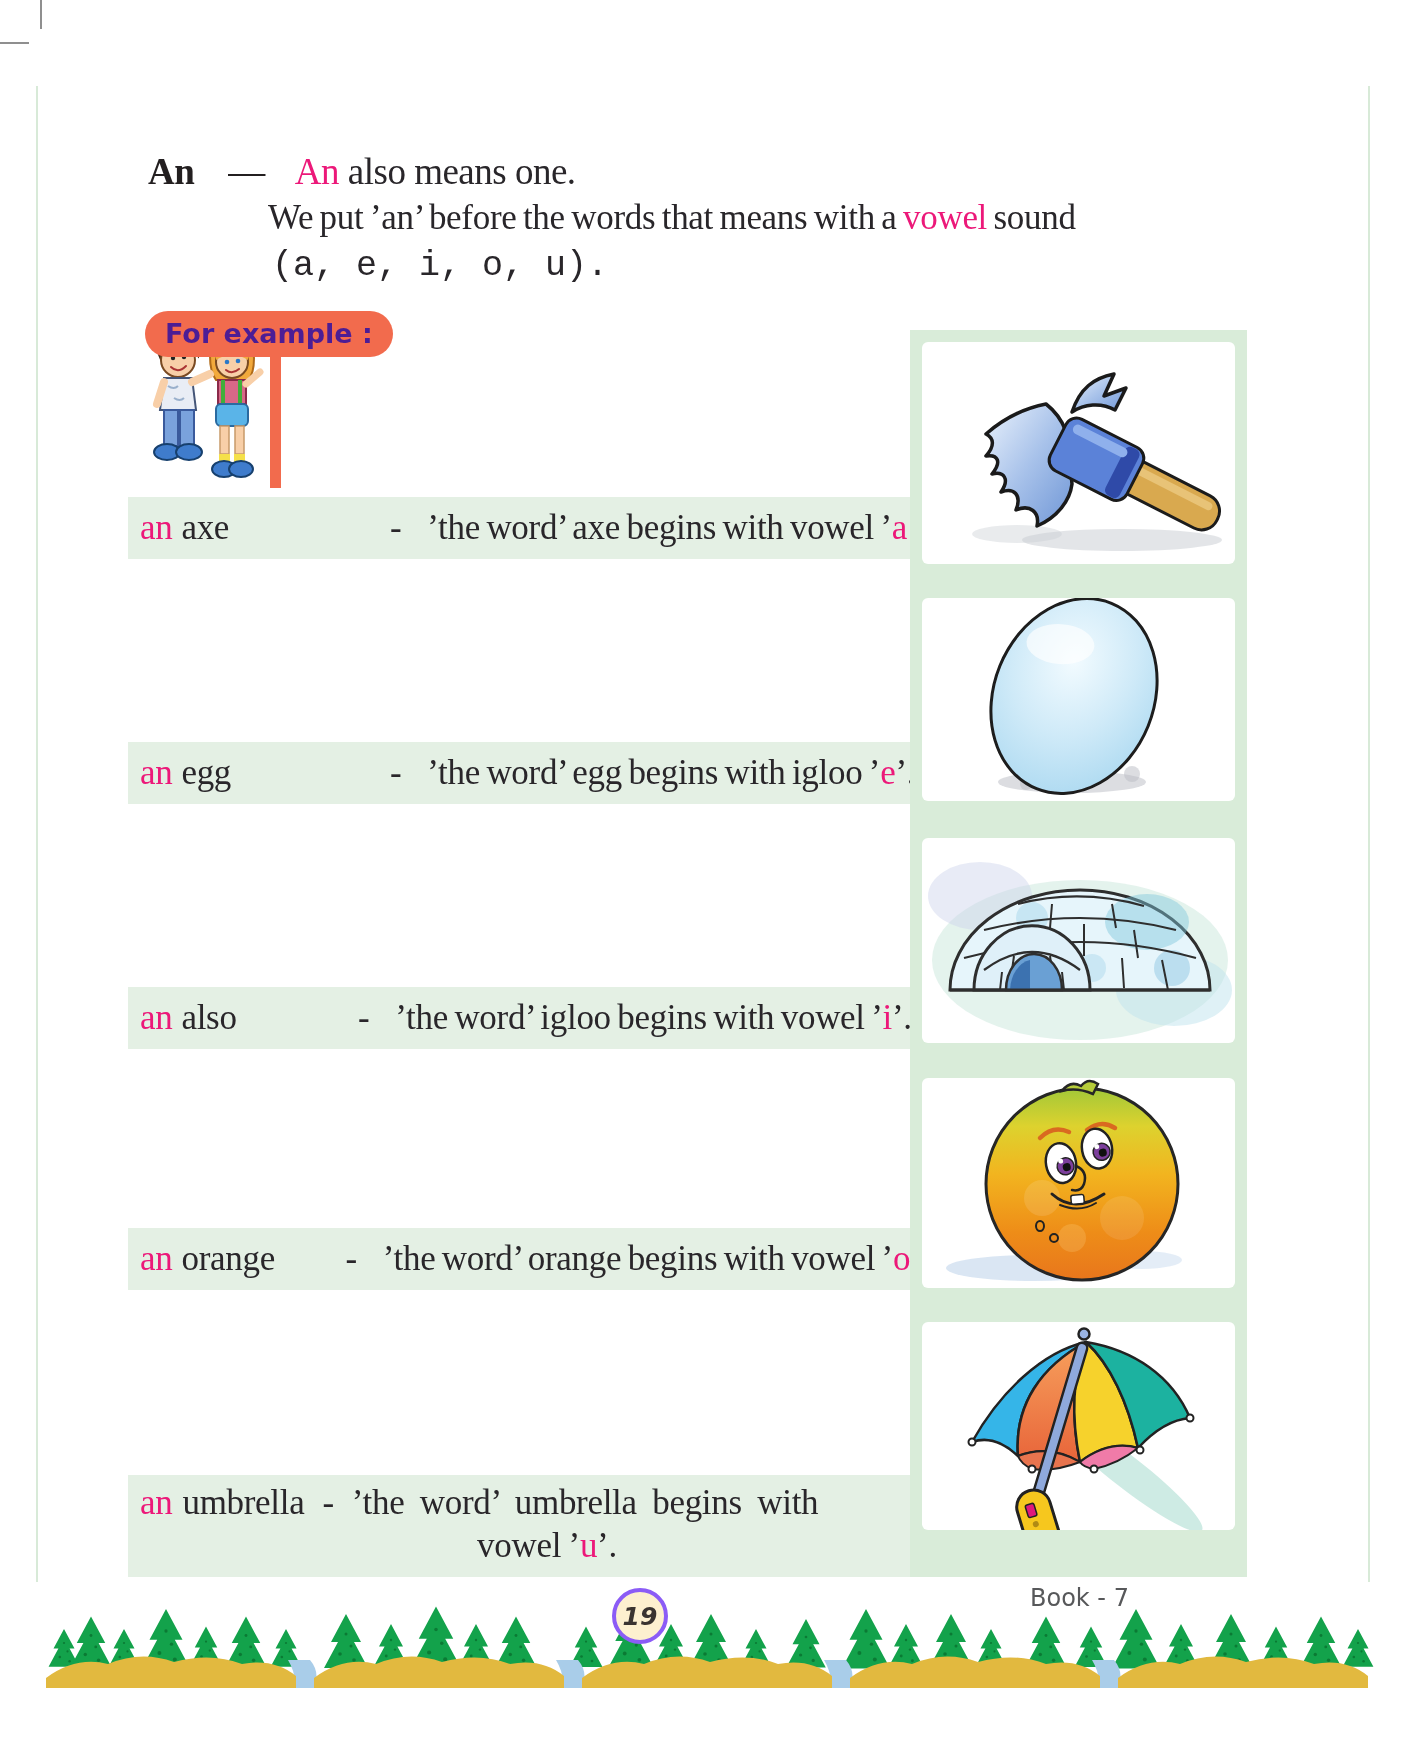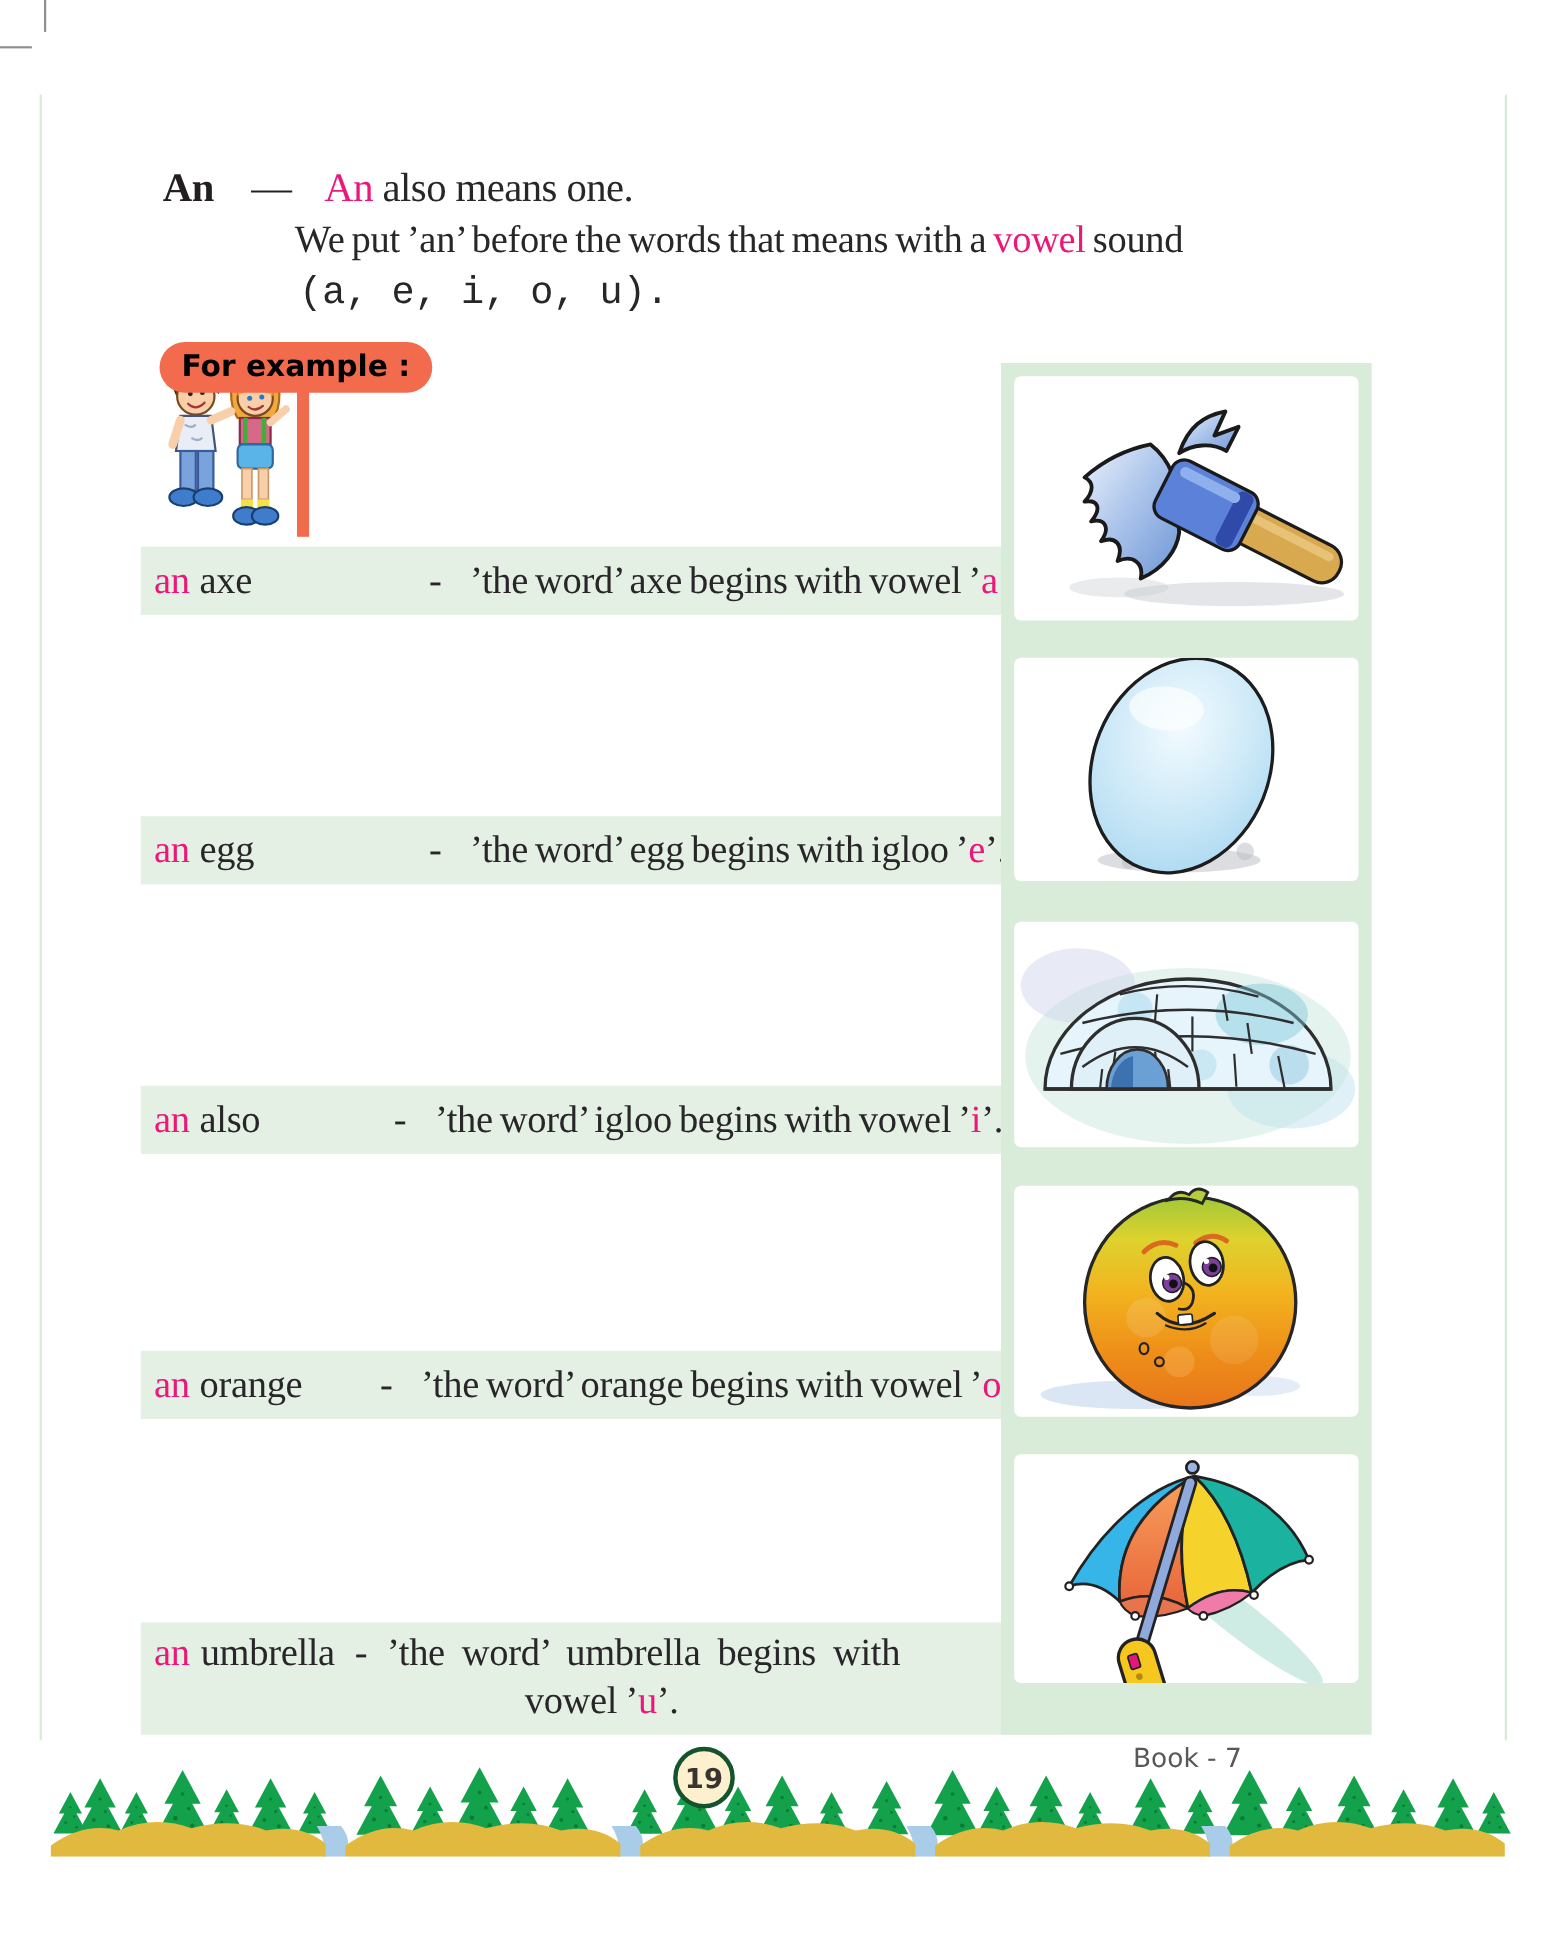--- a/index.html
+++ b/index.html
@@ -10,21 +10,21 @@
   .edge-rule{position:absolute;width:2px;background:#d8ead8;}
   
   .title-line{position:absolute;left:148px;top:150px;font-size:37px;letter-spacing:-0.5px;white-space:nowrap;}
   .title-term{font-weight:bold;color:#231f20;}
   .title-dash{margin:0 30px 0 34px;color:#231f20;}
   .pink{color:#ec1879;}
   .intro-1{position:absolute;left:268px;top:198px;font-size:35px;letter-spacing:-0.3px;word-spacing:-2px;white-space:nowrap;}
   .intro-2{position:absolute;left:272px;top:246px;font-size:35px;font-family:Liberation Mono, monospace;}
   
   .badge{position:absolute;left:145px;top:311px;height:46px;line-height:46px;padding:0 20px;
-         background:#f26b4d;color:#000000;border-radius:23px;
+         background:#f26b4d;color:#4c1d95;border-radius:23px;
          font-family:"DejaVu Sans","Liberation Sans",sans-serif;font-weight:bold;font-size:27px;z-index:3;}
   .kids{position:absolute;left:140px;top:328px;width:126px;height:160px;z-index:2;}
   .orange-bar{position:absolute;left:270px;top:356px;width:11px;height:132px;background:#f26b4d;}
   
   .row{position:absolute;left:128px;width:802px;height:62px;background:#e4f0e4;
        font-size:35px;display:flex;align-items:center;padding-left:12px;box-sizing:border-box;
        letter-spacing:-0.3px;word-spacing:-2px;white-space:nowrap;}
   .row .lead{display:inline-flex;gap:9px;}
   .lead-w1{width:250px;} .lead-w2{width:250px;} .lead-w3{width:218px;} .lead-w4{width:246px;}
   .row .dash{margin-right:26px;}
@@ -34,23 +34,23 @@
   .row-u .l1 .dash{margin:0 8px;}
   .row-u .l2{text-align:center;margin-top:3px;word-spacing:-1px;}
   
   .pic-col{position:absolute;left:910px;top:330px;width:337px;height:1247px;background:#d9ecd9;}
   .pic-box{position:absolute;left:12px;width:313px;background:#ffffff;border-radius:6px;overflow:hidden;}
   .pb1{top:12px;height:222px;} .pb2{top:268px;height:203px;} .pb3{top:508px;height:205px;}
   .pb4{top:748px;height:210px;} .pb5{top:992px;height:208px;}
   .pic-box svg{display:block;width:100%;height:100%;}
   
   .page-circle{position:absolute;left:612px;top:1588px;width:56px;height:56px;border-radius:50%;
-               border:4px solid #14532d;background:#fdf0cf;box-sizing:border-box;z-index:6;
+               border:4px solid #8b5cf6;background:#fdf0cf;box-sizing:border-box;z-index:6;
                display:flex;align-items:center;justify-content:center;
-               font-family:"DejaVu Sans","Liberation Sans",sans-serif;font-weight:bold;font-size:25px;color:#3a3430;}
+               font-family:"DejaVu Sans","Liberation Sans",sans-serif;font-weight:bold;font-size:25px;color:#3a3430;font-style:italic;}
   .book-label{position:absolute;left:1030px;top:1584px;font-family:"DejaVu Sans","Liberation Sans",sans-serif;
               font-size:24px;color:#57585a;z-index:6;}
   .band{position:absolute;left:46px;top:1606px;width:1330px;height:153px;z-index:4;}
 </style>
 </head>
 <body>
 
 <div class="page">
 
   <div class="cmark" style="left:40px;top:0;width:2px;height:29px"></div>

